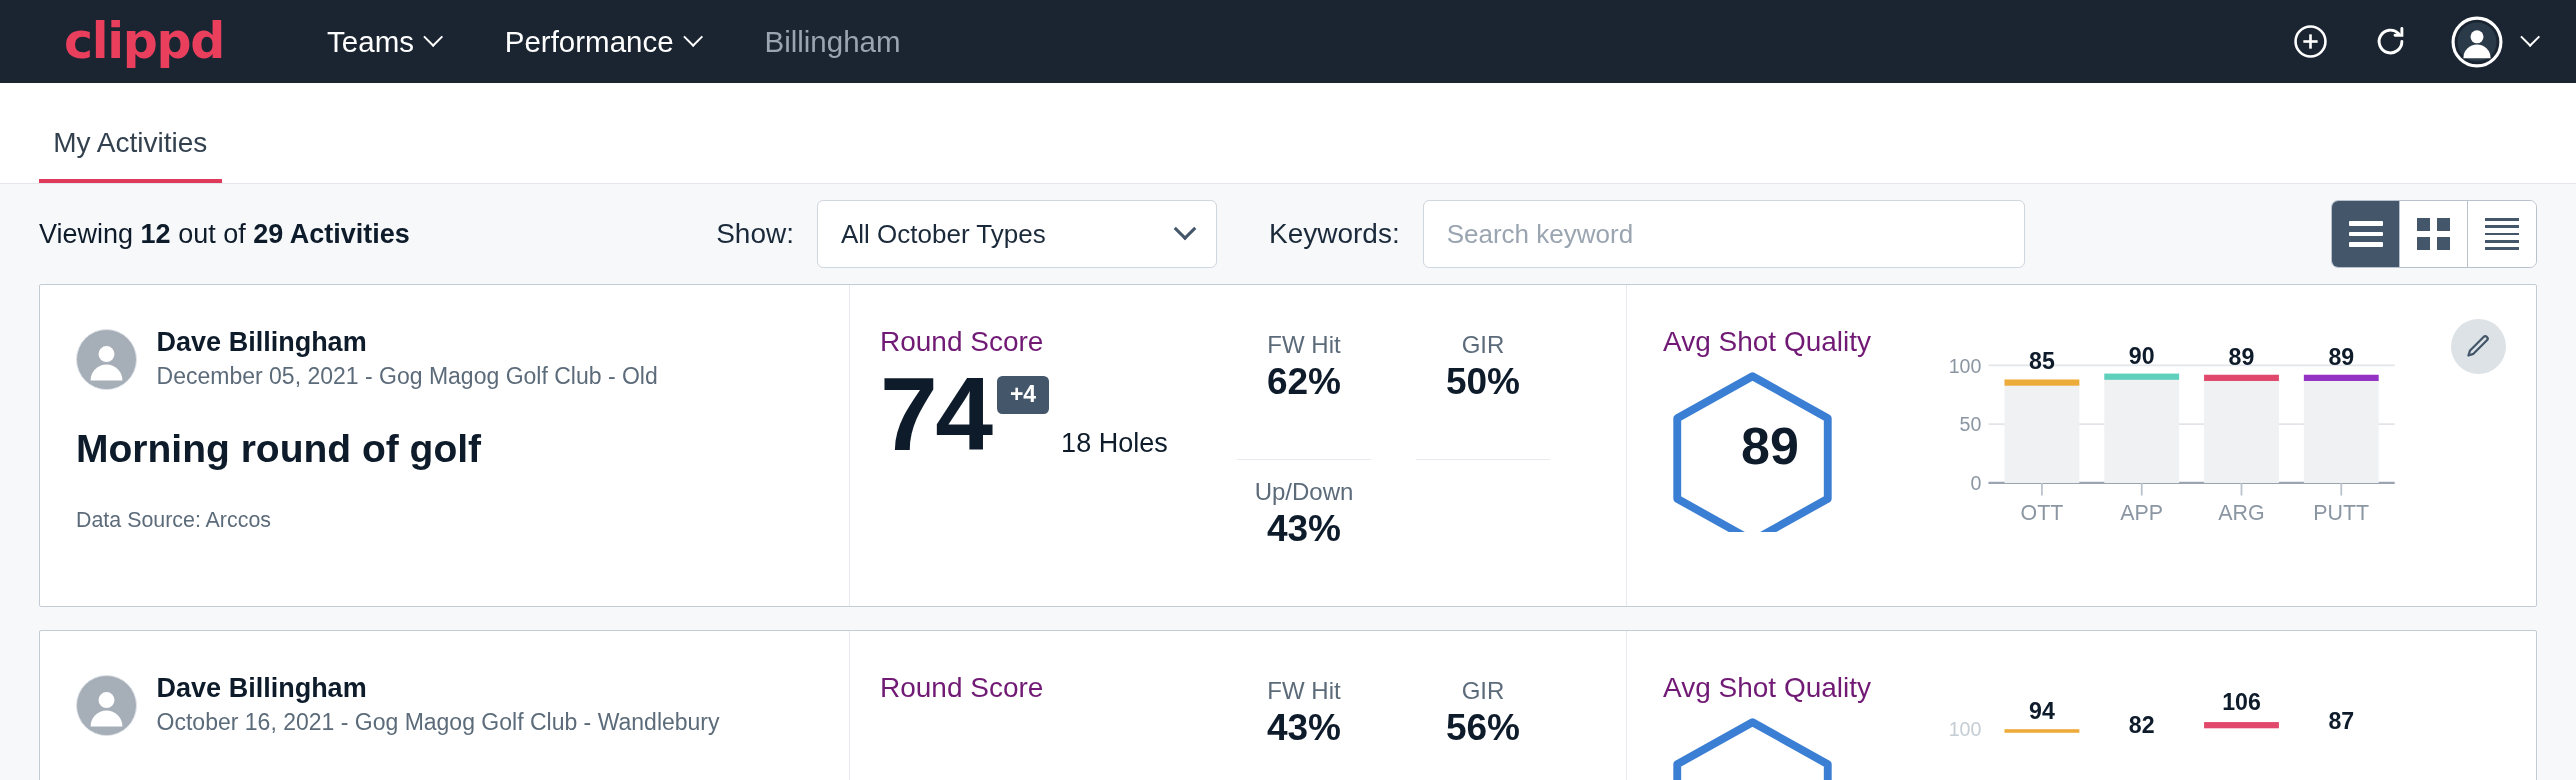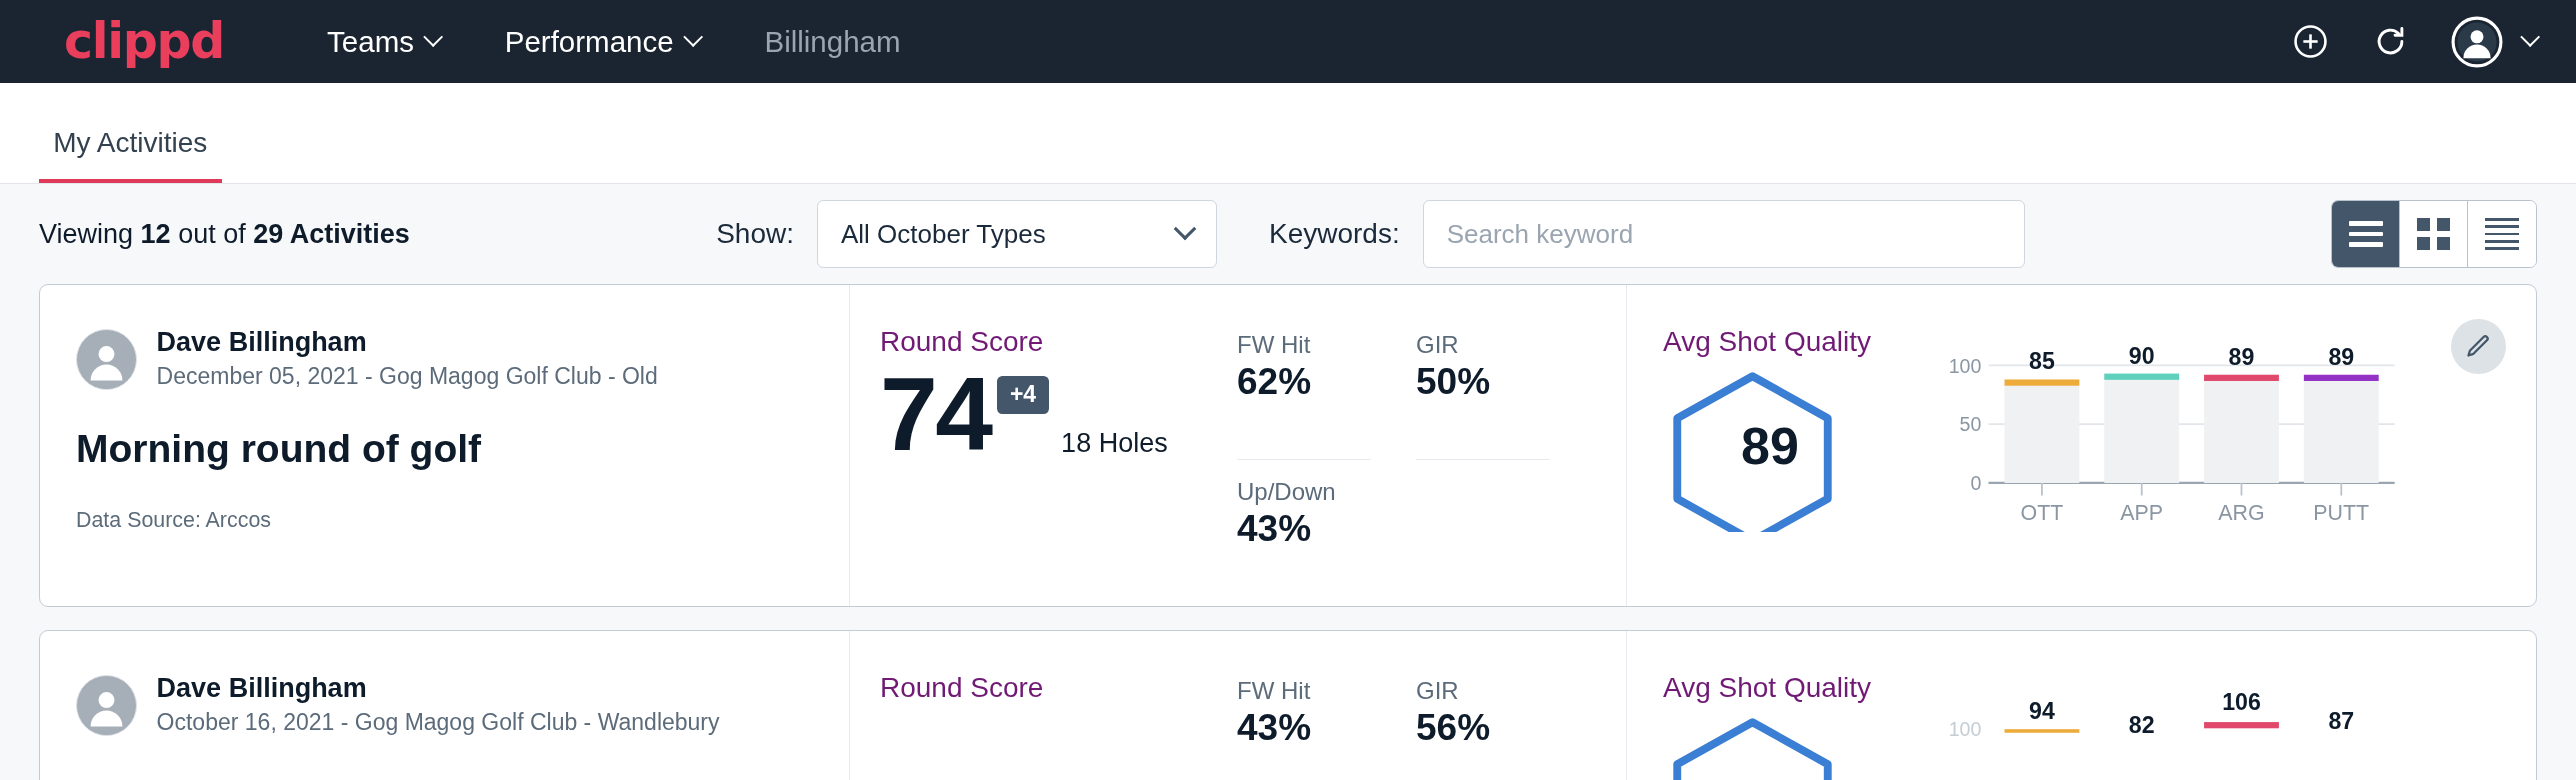--- a/index.html
+++ b/index.html
@@ -138,21 +138,21 @@
   .grid-ico { display: grid; grid-template-columns: 13.4px 13.4px; grid-gap: 6.2px; }
   .grid-ico i { width: 13.4px; height: 13.4px; background: #44576a; display: block; }
   .lines-ico { display: flex; flex-direction: column; gap: 4.5px; }
   .lines-ico i { display: block; width: 34px; height: 2.7px; background: #44576a; }
 
   
   .cards { padding: 0 39px; }
   .card {
     background: #ffffff;
     border: 0.9px solid #c3cbd4;
-    border-radius: 9px;
+    border-radius: 2px;
     height: 323px;
     margin-bottom: 23px;
     display: flex;
     position: relative;
     overflow: hidden;
   }
   .col-left {
     width: 810px;
     padding: 41px 36px 0 36px;
     border-right: 0.9px solid #e6eaee;
@@ -184,21 +184,21 @@
   .score-num { font-size: 104px; font-weight: 700; color: #0e1b2a; line-height: 1.0; letter-spacing: -2.7px; }
   .score-badge {
     background: #44576a; color: #fff;
     font-size: 23px; font-weight: 700;
     padding: 5.4px 12.5px; border-radius: 5.4px;
     margin-left: 7.1px; margin-bottom: 52px;
   }
   .holes { font-size: 27px; color: #0e1b2a; margin-left: 12.5px; margin-bottom: 7.1px; }
 
   .stats-grid { display: grid; grid-template-columns: 134px 134px; gap: 0 45px; margin-top: 5.4px; }
-  .stat-cell { padding-bottom: 28px; }
+  .stat-cell { padding-bottom: 28px; text-align: center; }
   .stat-cell.top { border-bottom: 0.9px solid #e6eaee; margin-bottom: 18px; }
   .stat-lbl { font-size: 24px; color: #5c6b7a; }
   .stat-val { font-size: 37px; font-weight: 700; color: #0e1b2a; margin-top: 1.8px; }
 
   .col-right {
     flex: 1;
     padding: 41px 30px 0 36px;
     display: flex;
   }
   .asq-left { width: 268px; flex-shrink: 0; }

